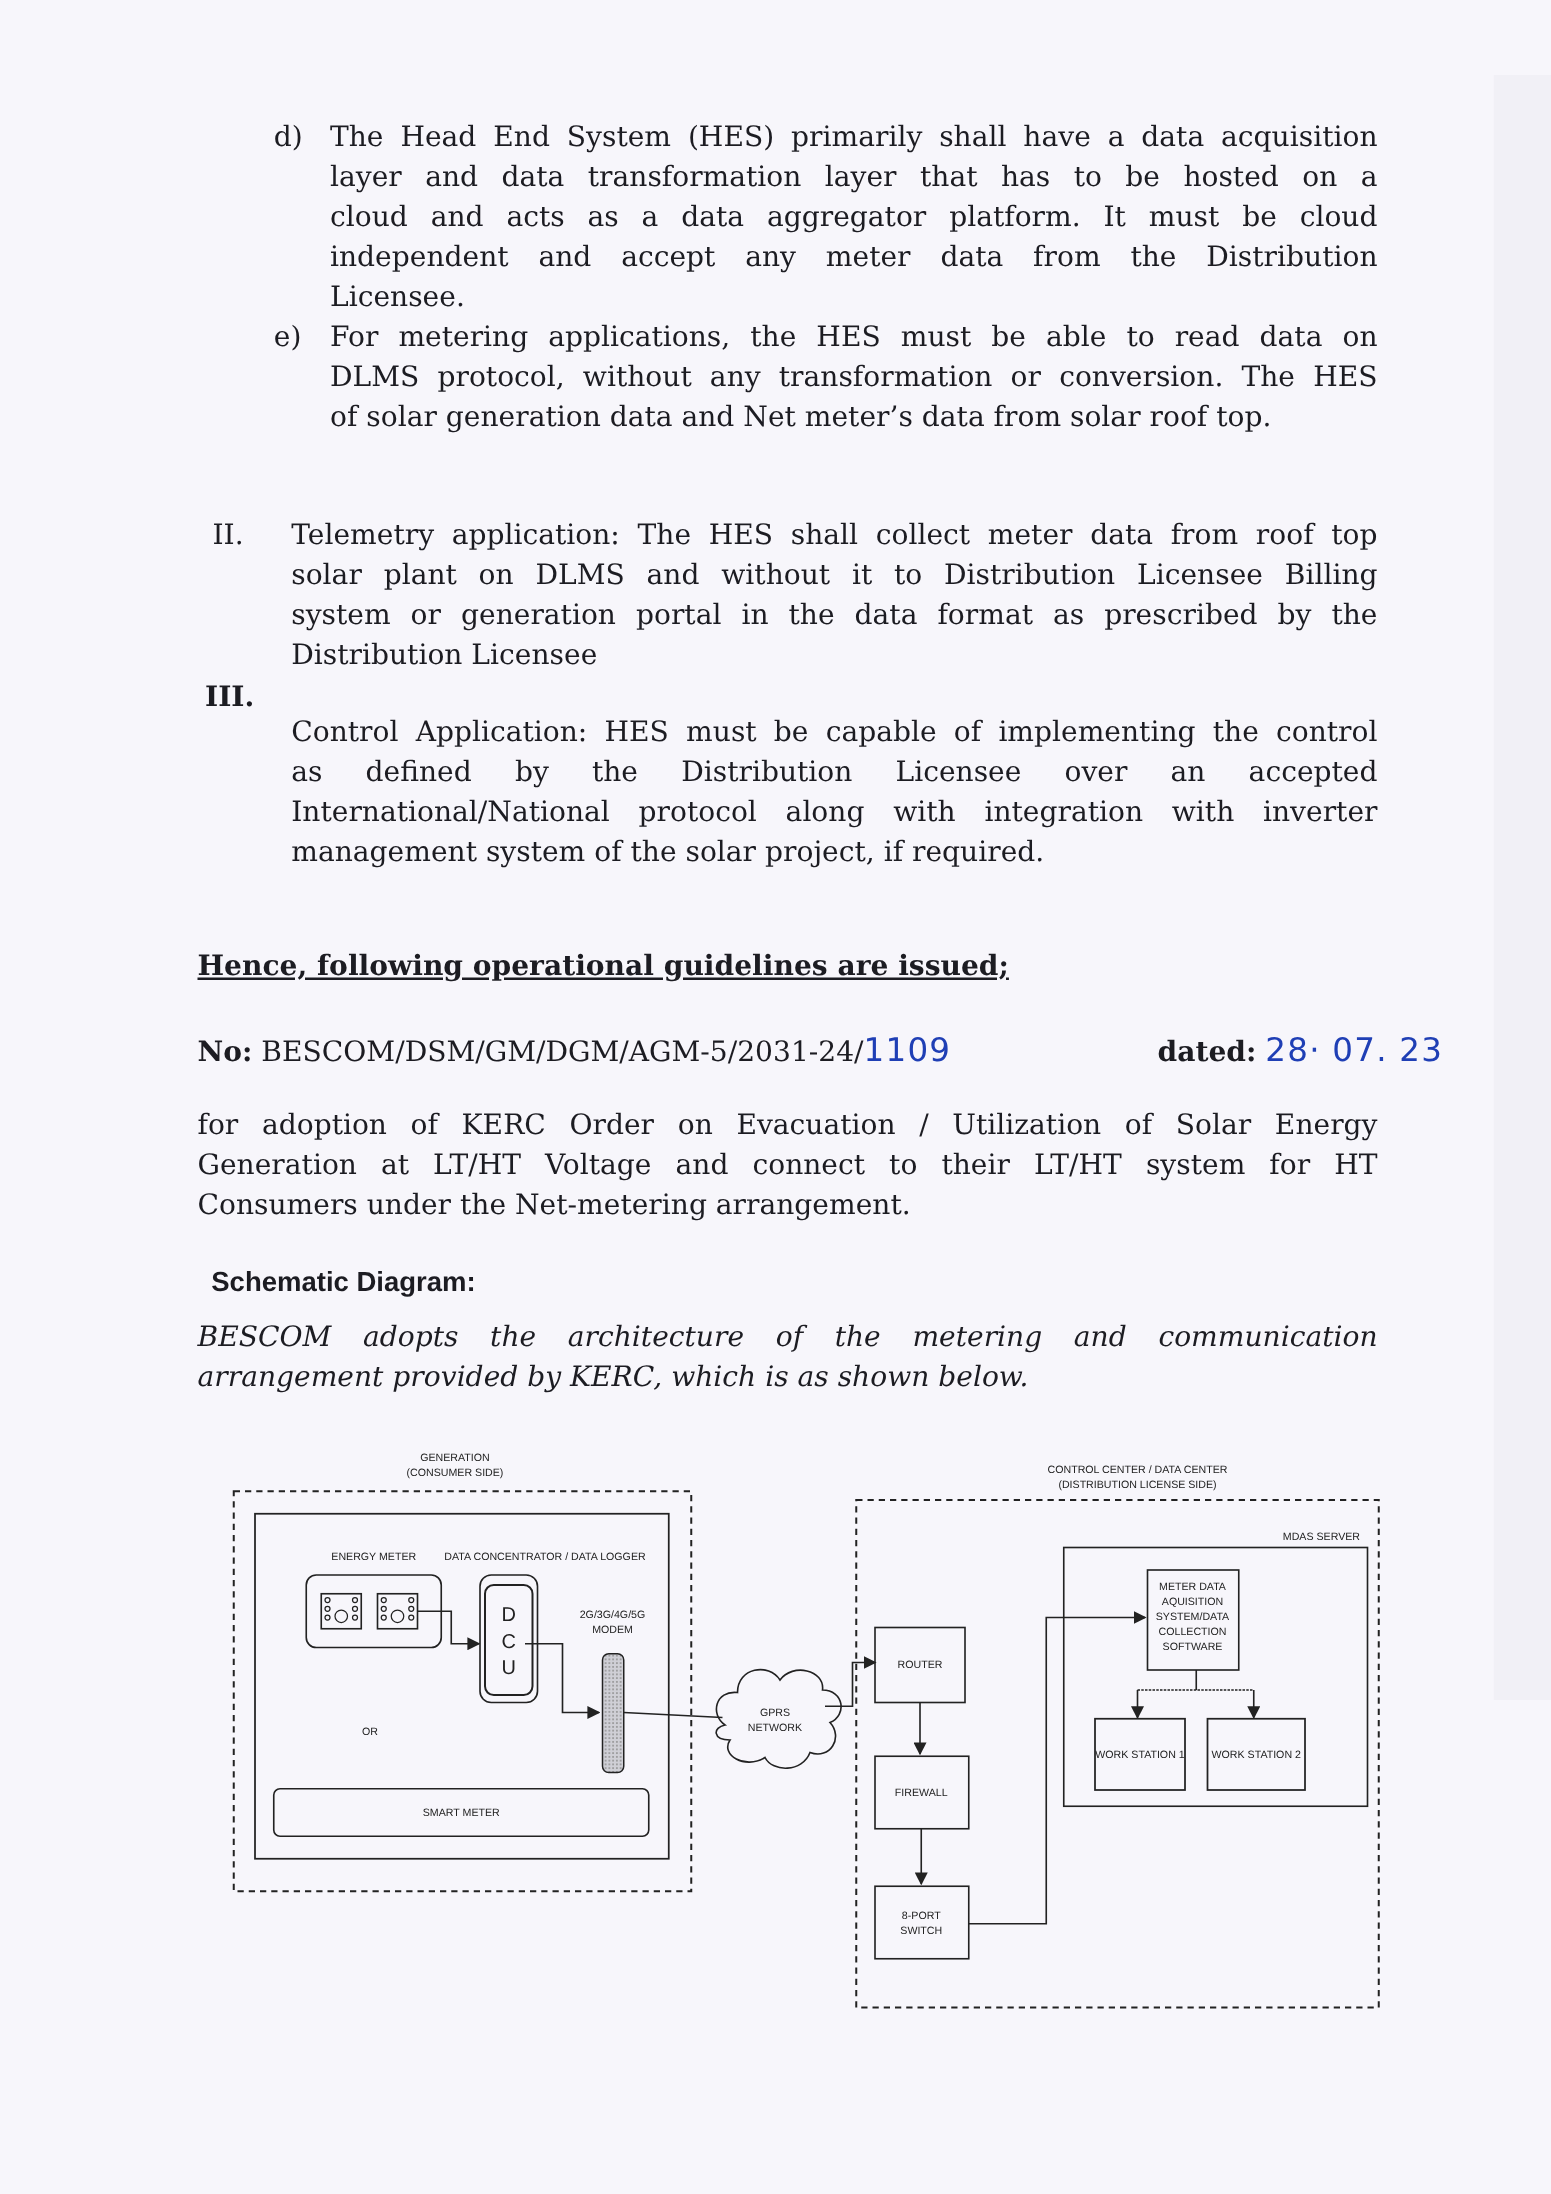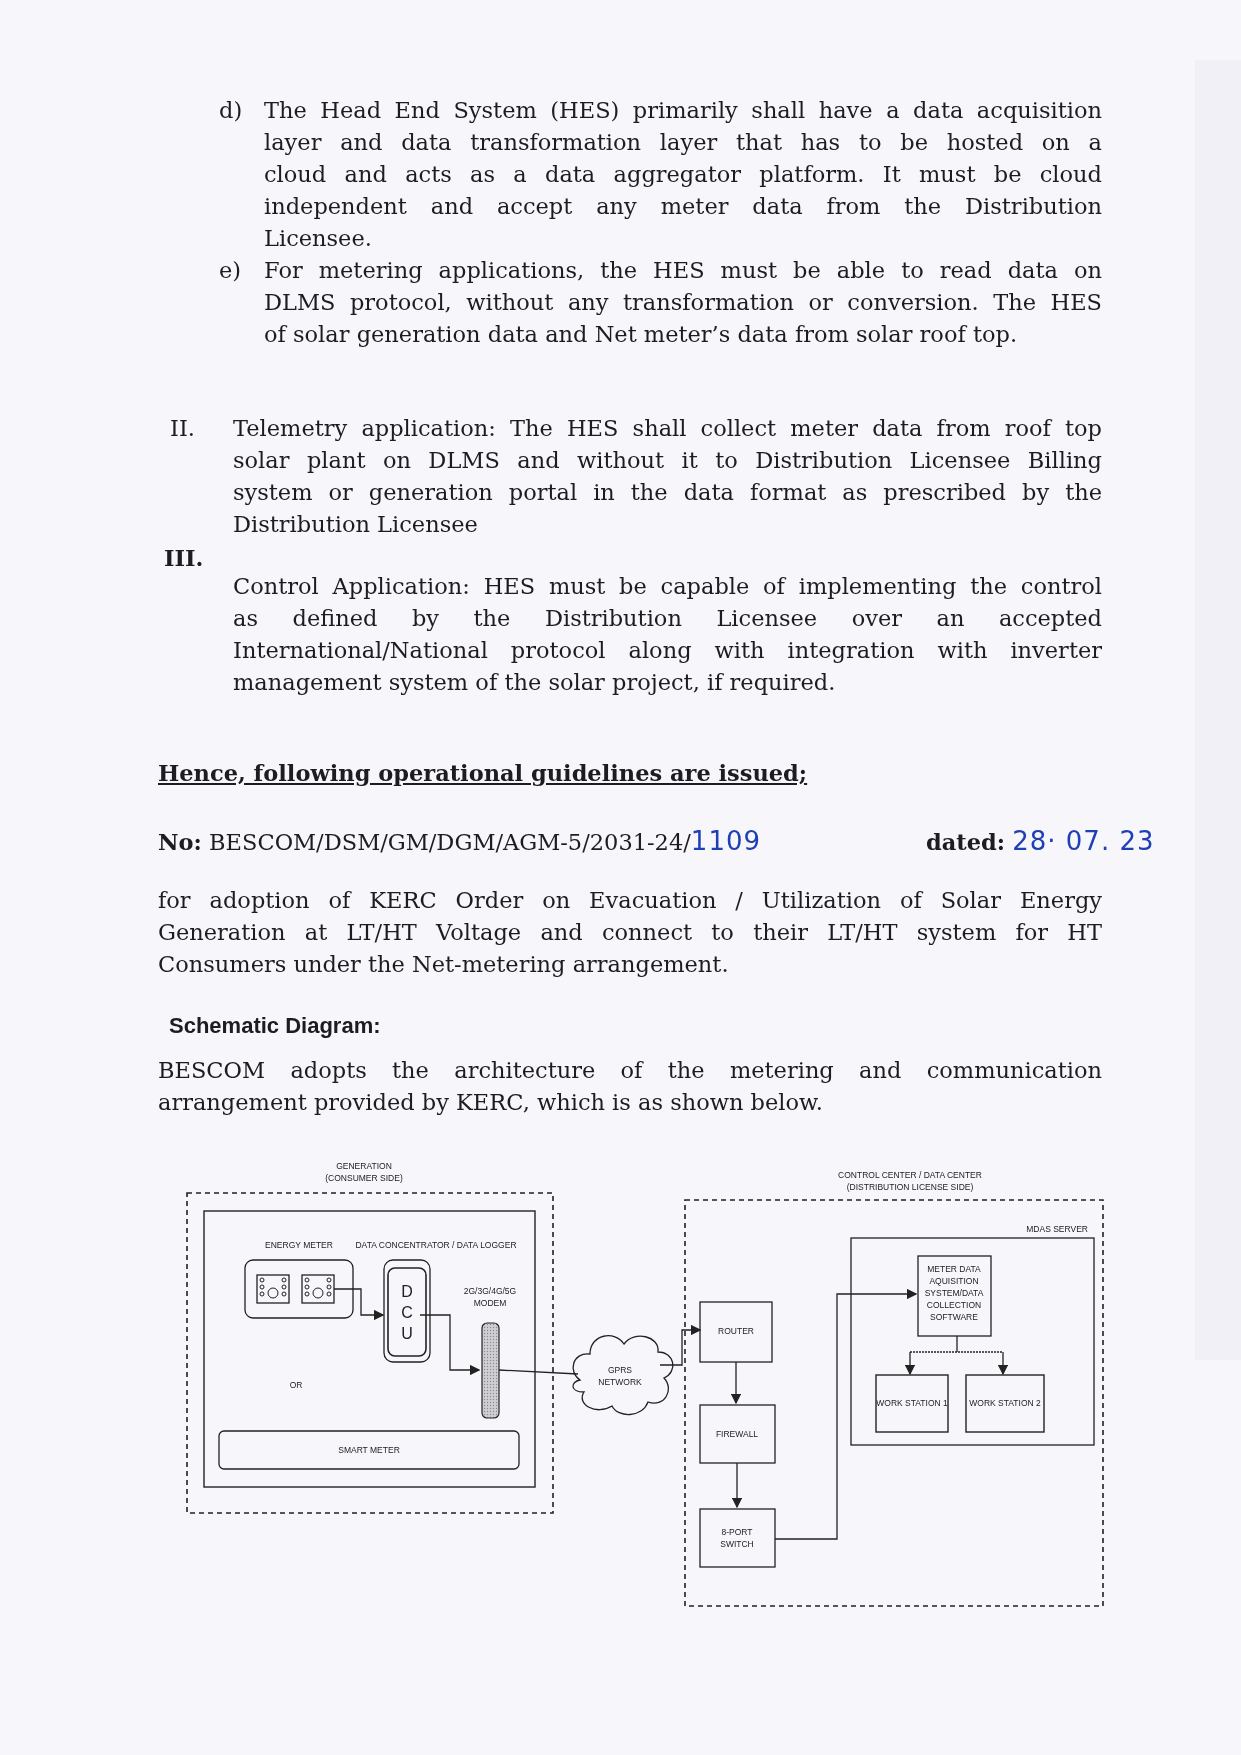--- a/index.html
+++ b/index.html
@@ -74,21 +74,21 @@
     <span class="handwritten">28· 07. 23</span>
   </div>
 
   <div class="para" style="left:158px;top:884px;width:944px;">
     <p style="text-align-last:justify">for adoption of KERC Order on Evacuation / Utilization of Solar Energy</p>
     <p style="text-align-last:justify">Generation at LT/HT Voltage and connect to their LT/HT system for HT</p>
     <p>Consumers under the  Net-metering arrangement.</p>
   </div>
 
   <div class="schem-title">Schematic Diagram:</div>
-  <div class="para" style="left:158px;top:1054px;width:944px;">
+  <div class="para" style="left:158px;top:1054px;width:944px;font-style:italic;">
     <p style="text-align-last:justify">BESCOM adopts the architecture of the metering and communication</p>
     <p>arrangement provided by KERC, which is as shown below.</p>
   </div>
 
   <div class="diagram">
     <svg viewBox="0 0 1241 1755" xmlns="http://www.w3.org/2000/svg">
       <defs>
         <marker id="arr" markerWidth="8" markerHeight="8" refX="7" refY="4" orient="auto">
           <path d="M0,0 L8,4 L0,8 z" fill="#222"></path>
         </marker>

